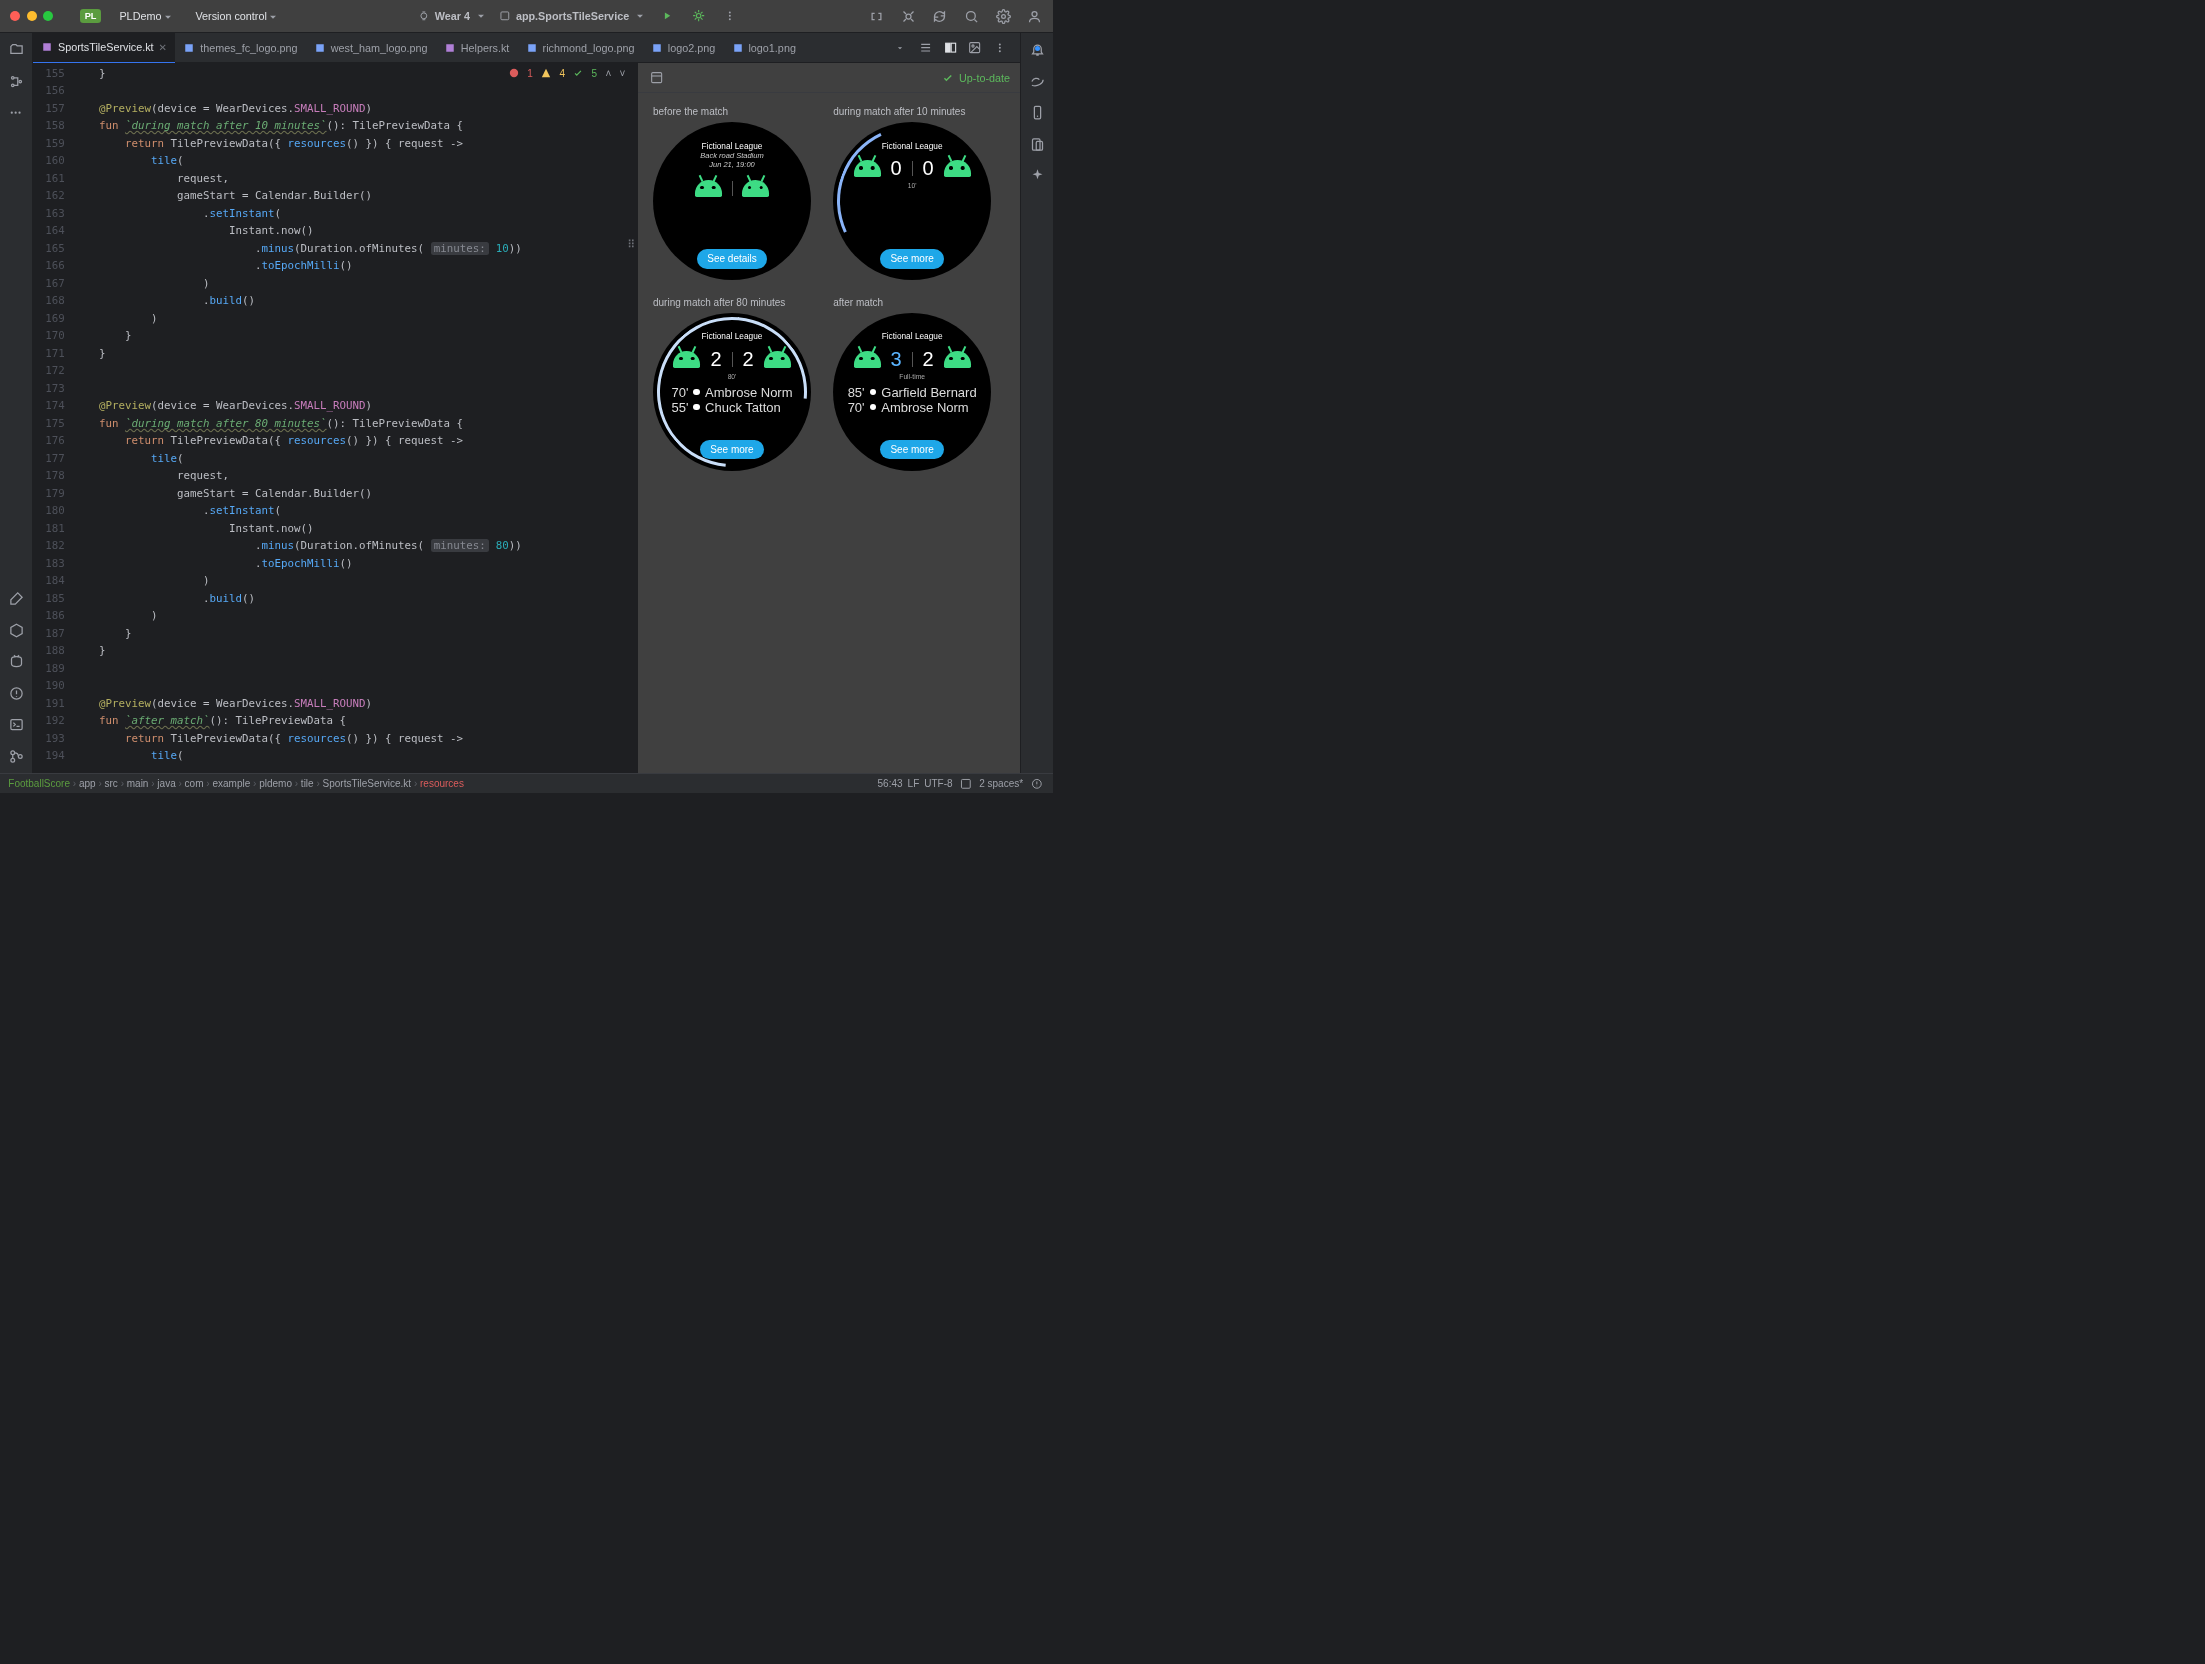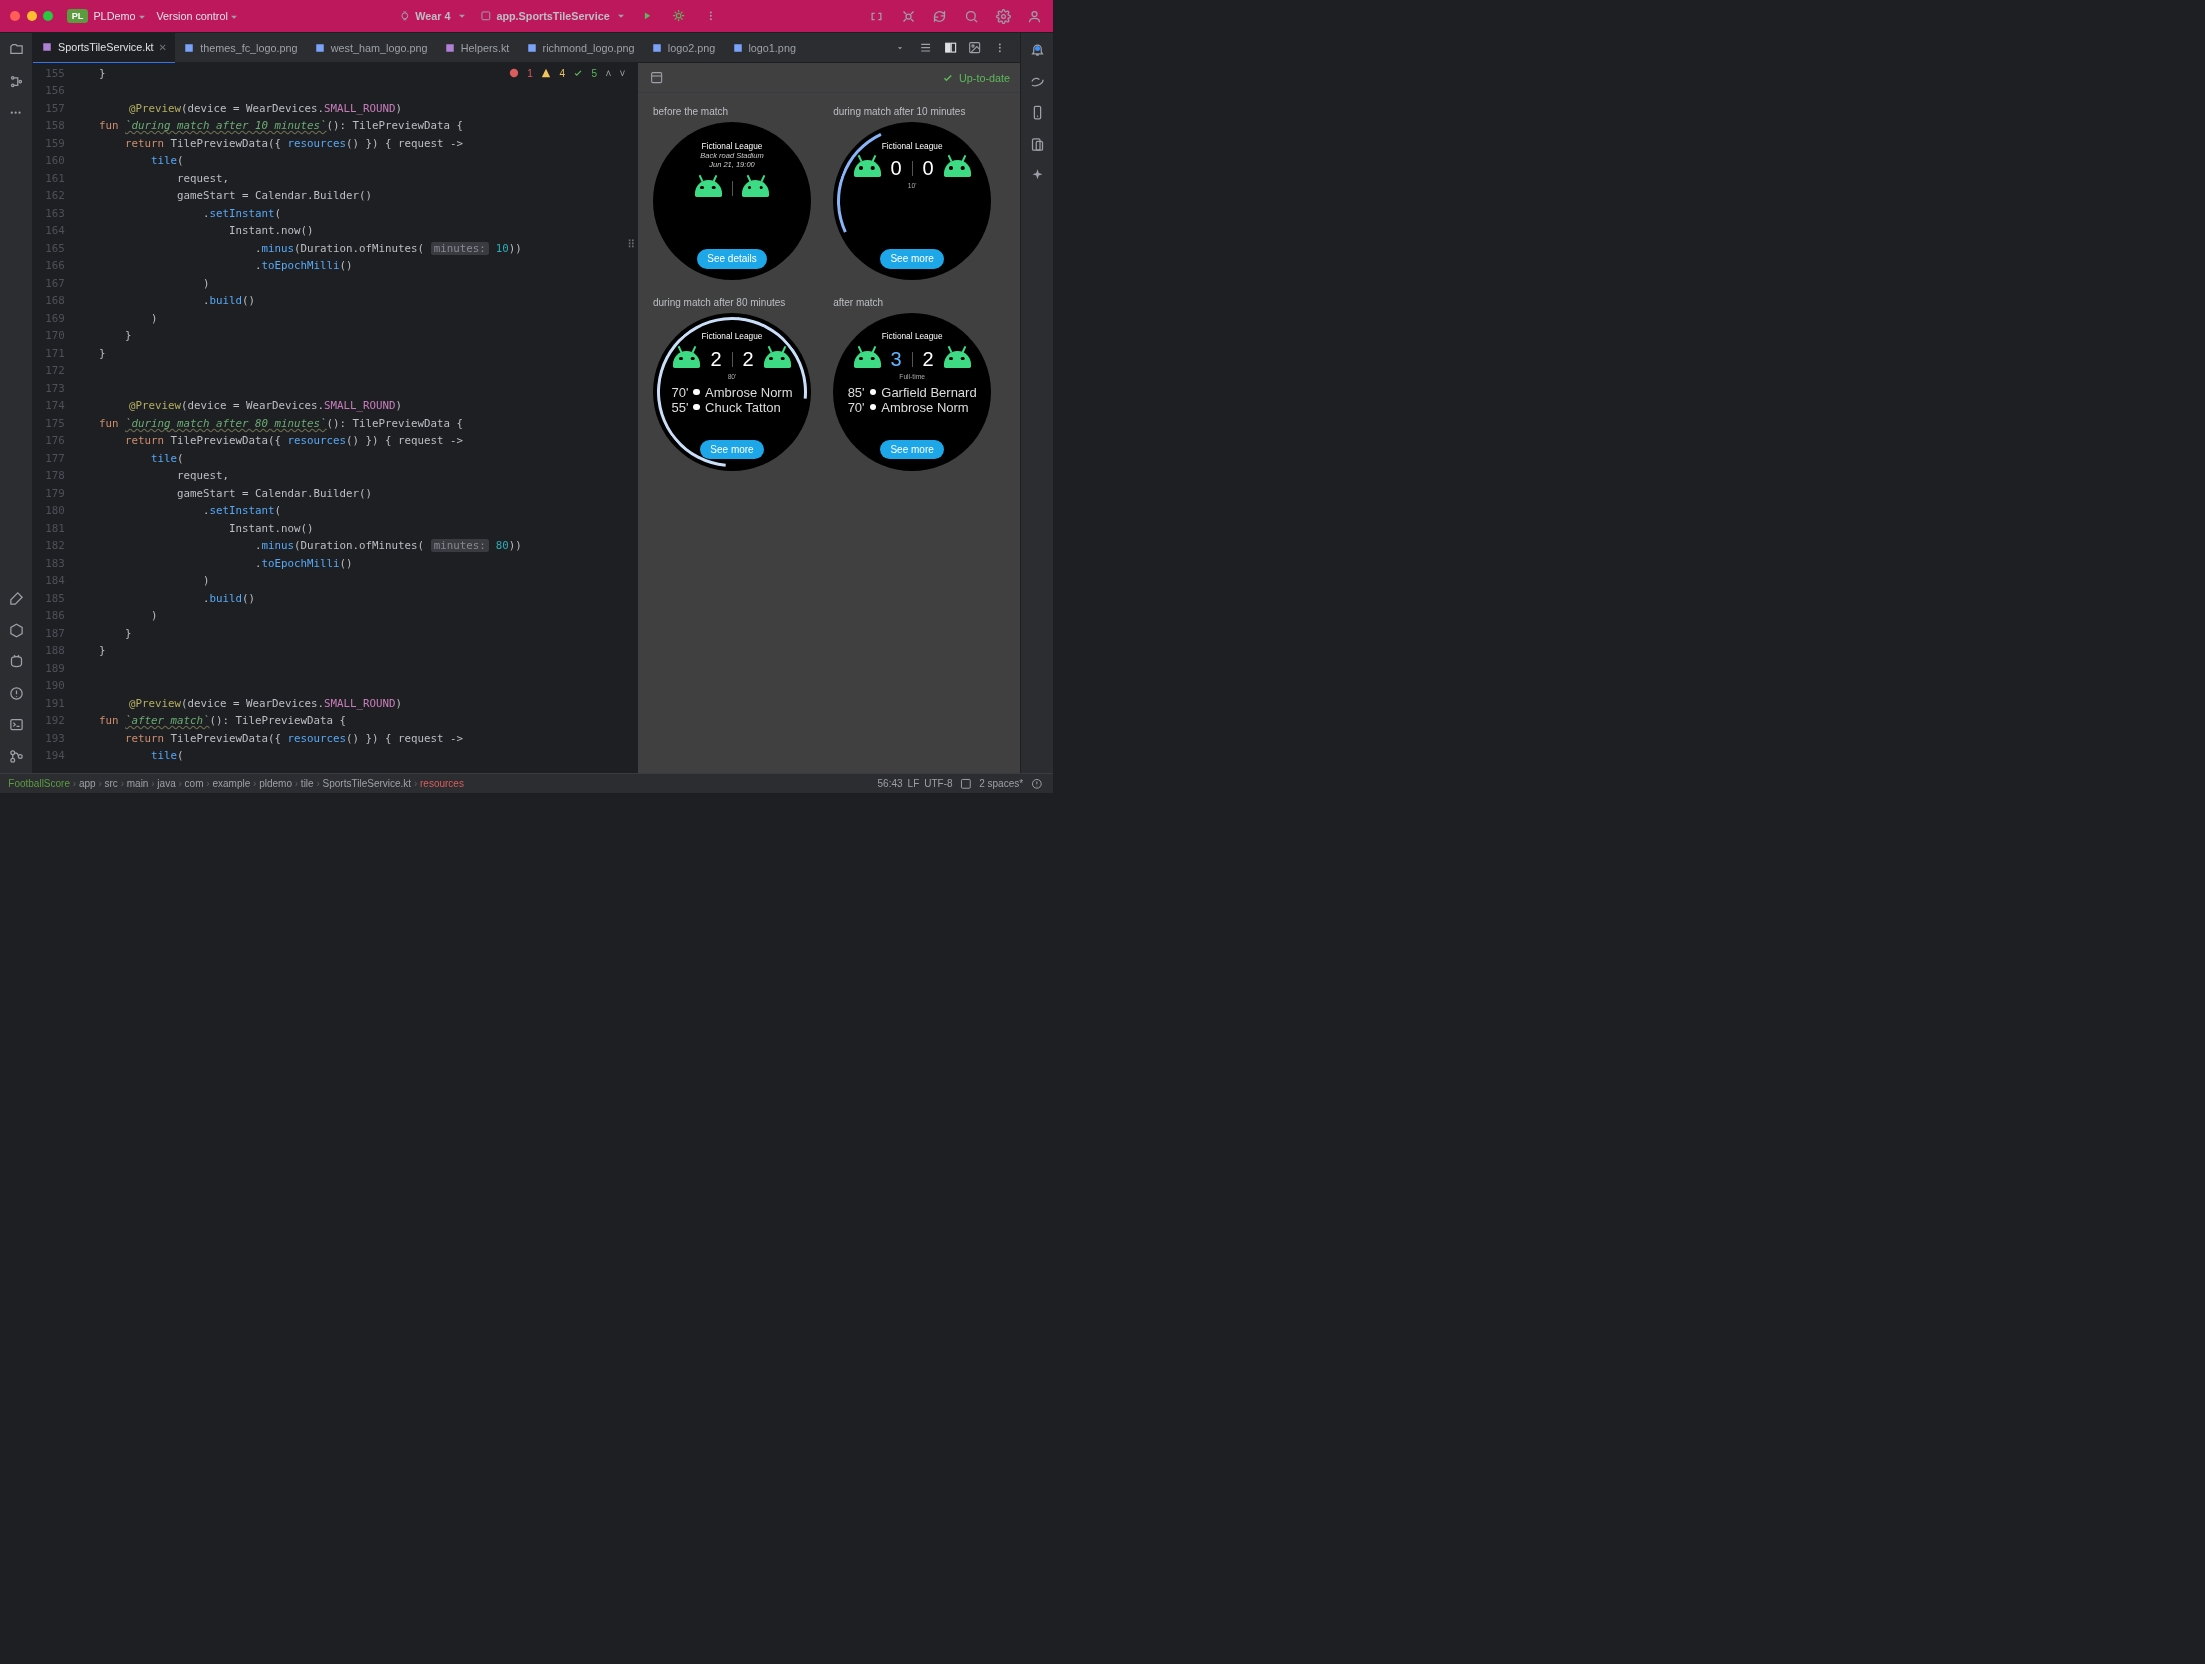--- a/index.html
+++ b/index.html
@@ -9,26 +9,27 @@
   font-family: -apple-system, BlinkMacSystemFont, "Segoe UI", sans-serif;
   font-size: 10.8px;
   width: 1053px;
   height: 793px;
   overflow: hidden;
   display: flex;
   flex-direction: column;
 }
 .titlebar {
   height: 33px;
-  background: #be185d;
+  background: #404040;
   display: flex;
   align-items: center;
   padding: 0 10px;
   border-bottom: 0.8px solid #1e1f22;
   flex-shrink: 0;
+  gap: 13px;
 }
 .traffic-lights { display: flex; gap: 6.7px; margin-right: 13.3px; }
 .tl { width: 10px; height: 10px; border-radius: 50%; }
 .tl-red { background: #ff5f57; }
 .tl-yellow { background: #febc2e; }
 .tl-green { background: #28c840; }
 .project-badge {
   background: #5b9c3f;
   color: #fff;
   padding: 1.7px 5px;
@@ -122,21 +123,21 @@
   font-family: ui-monospace, Menlo, monospace;
   font-size: 10.8px;
   line-height: 17.5px;
   padding: 1.7px 0;
   white-space: pre;
   overflow: hidden;
 }
 .code .k { color: #cf8e6d; }
 .code .fn { color: #56a8f5; }
 .code .fname { color: #6aab73; font-style: italic; text-decoration: underline wavy #6e7150; text-decoration-skip-ink: none; }
-.code .ann { color: #b3ae60; margin-left: 30px; }
+.code .ann { color: #b3ae60; }
 .code .n { color: #2aacb8; }
 .code .hint { background: #393b40; color: #868991; padding: 0 3.3px; border-radius: 2.5px; }
 .code .id { color: #c77dbb; }
 
 .inspections {
   position: absolute;
   top: 3.3px;
   right: 8.3px;
   display: flex;
   gap: 8.3px;

